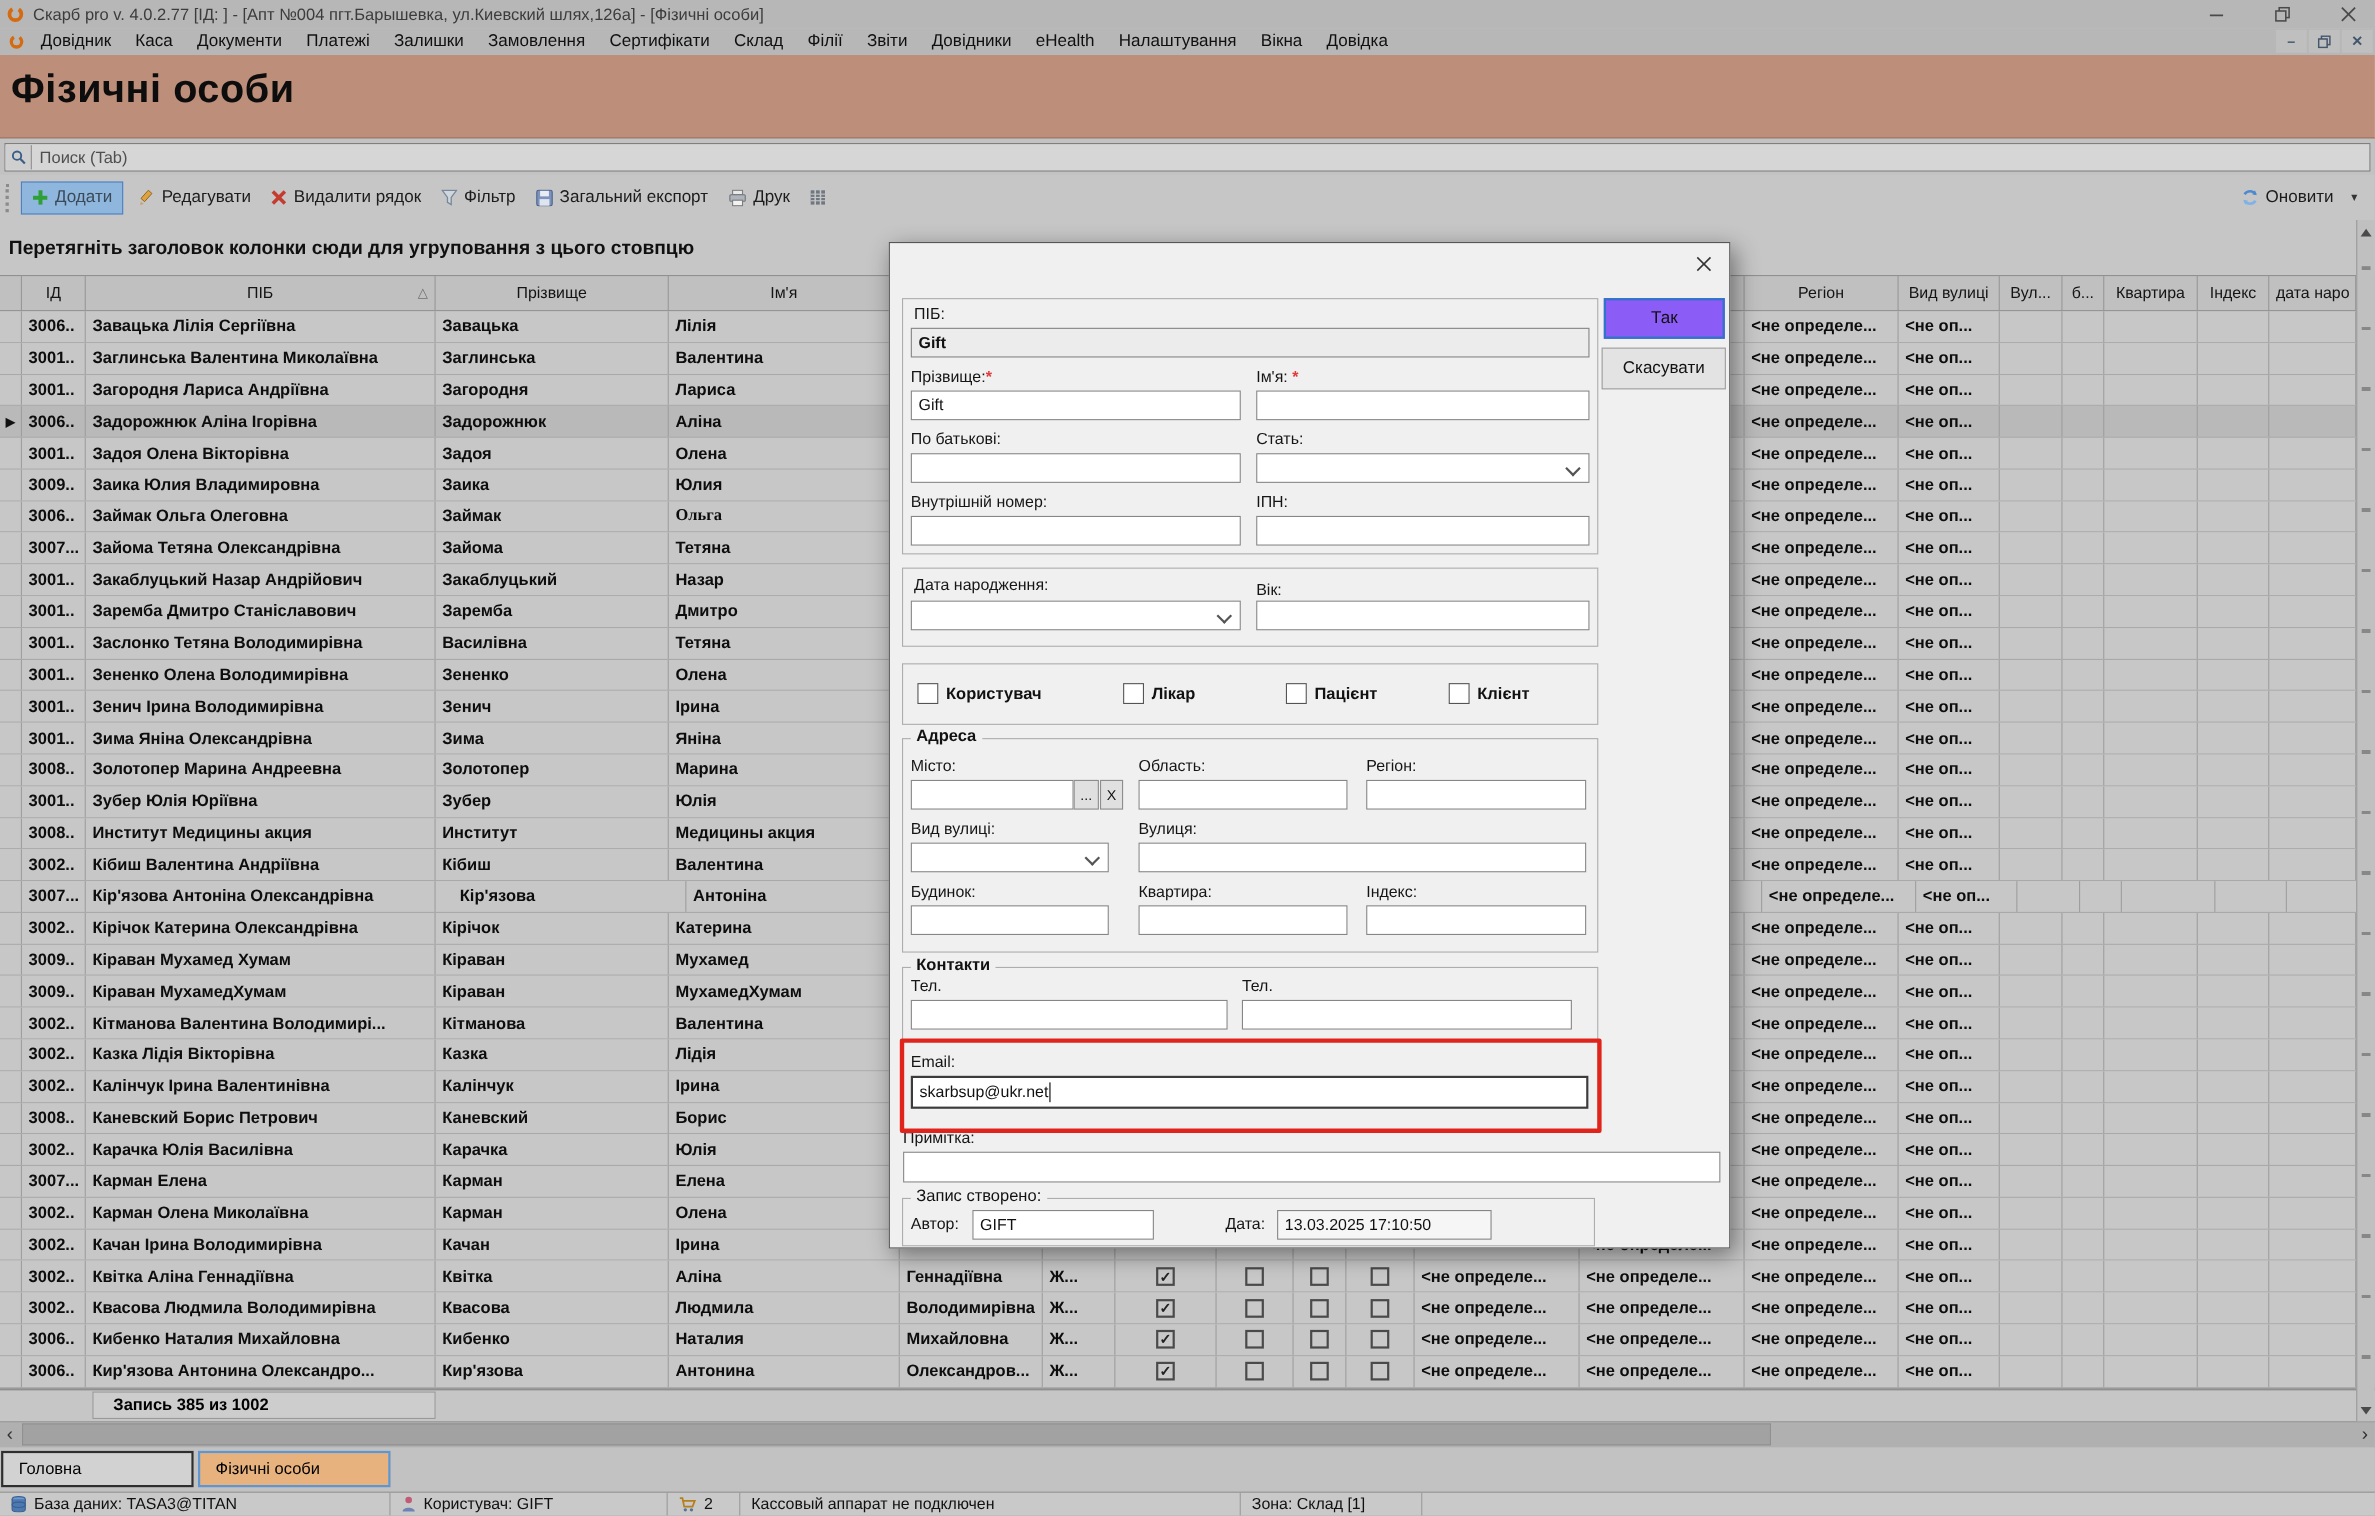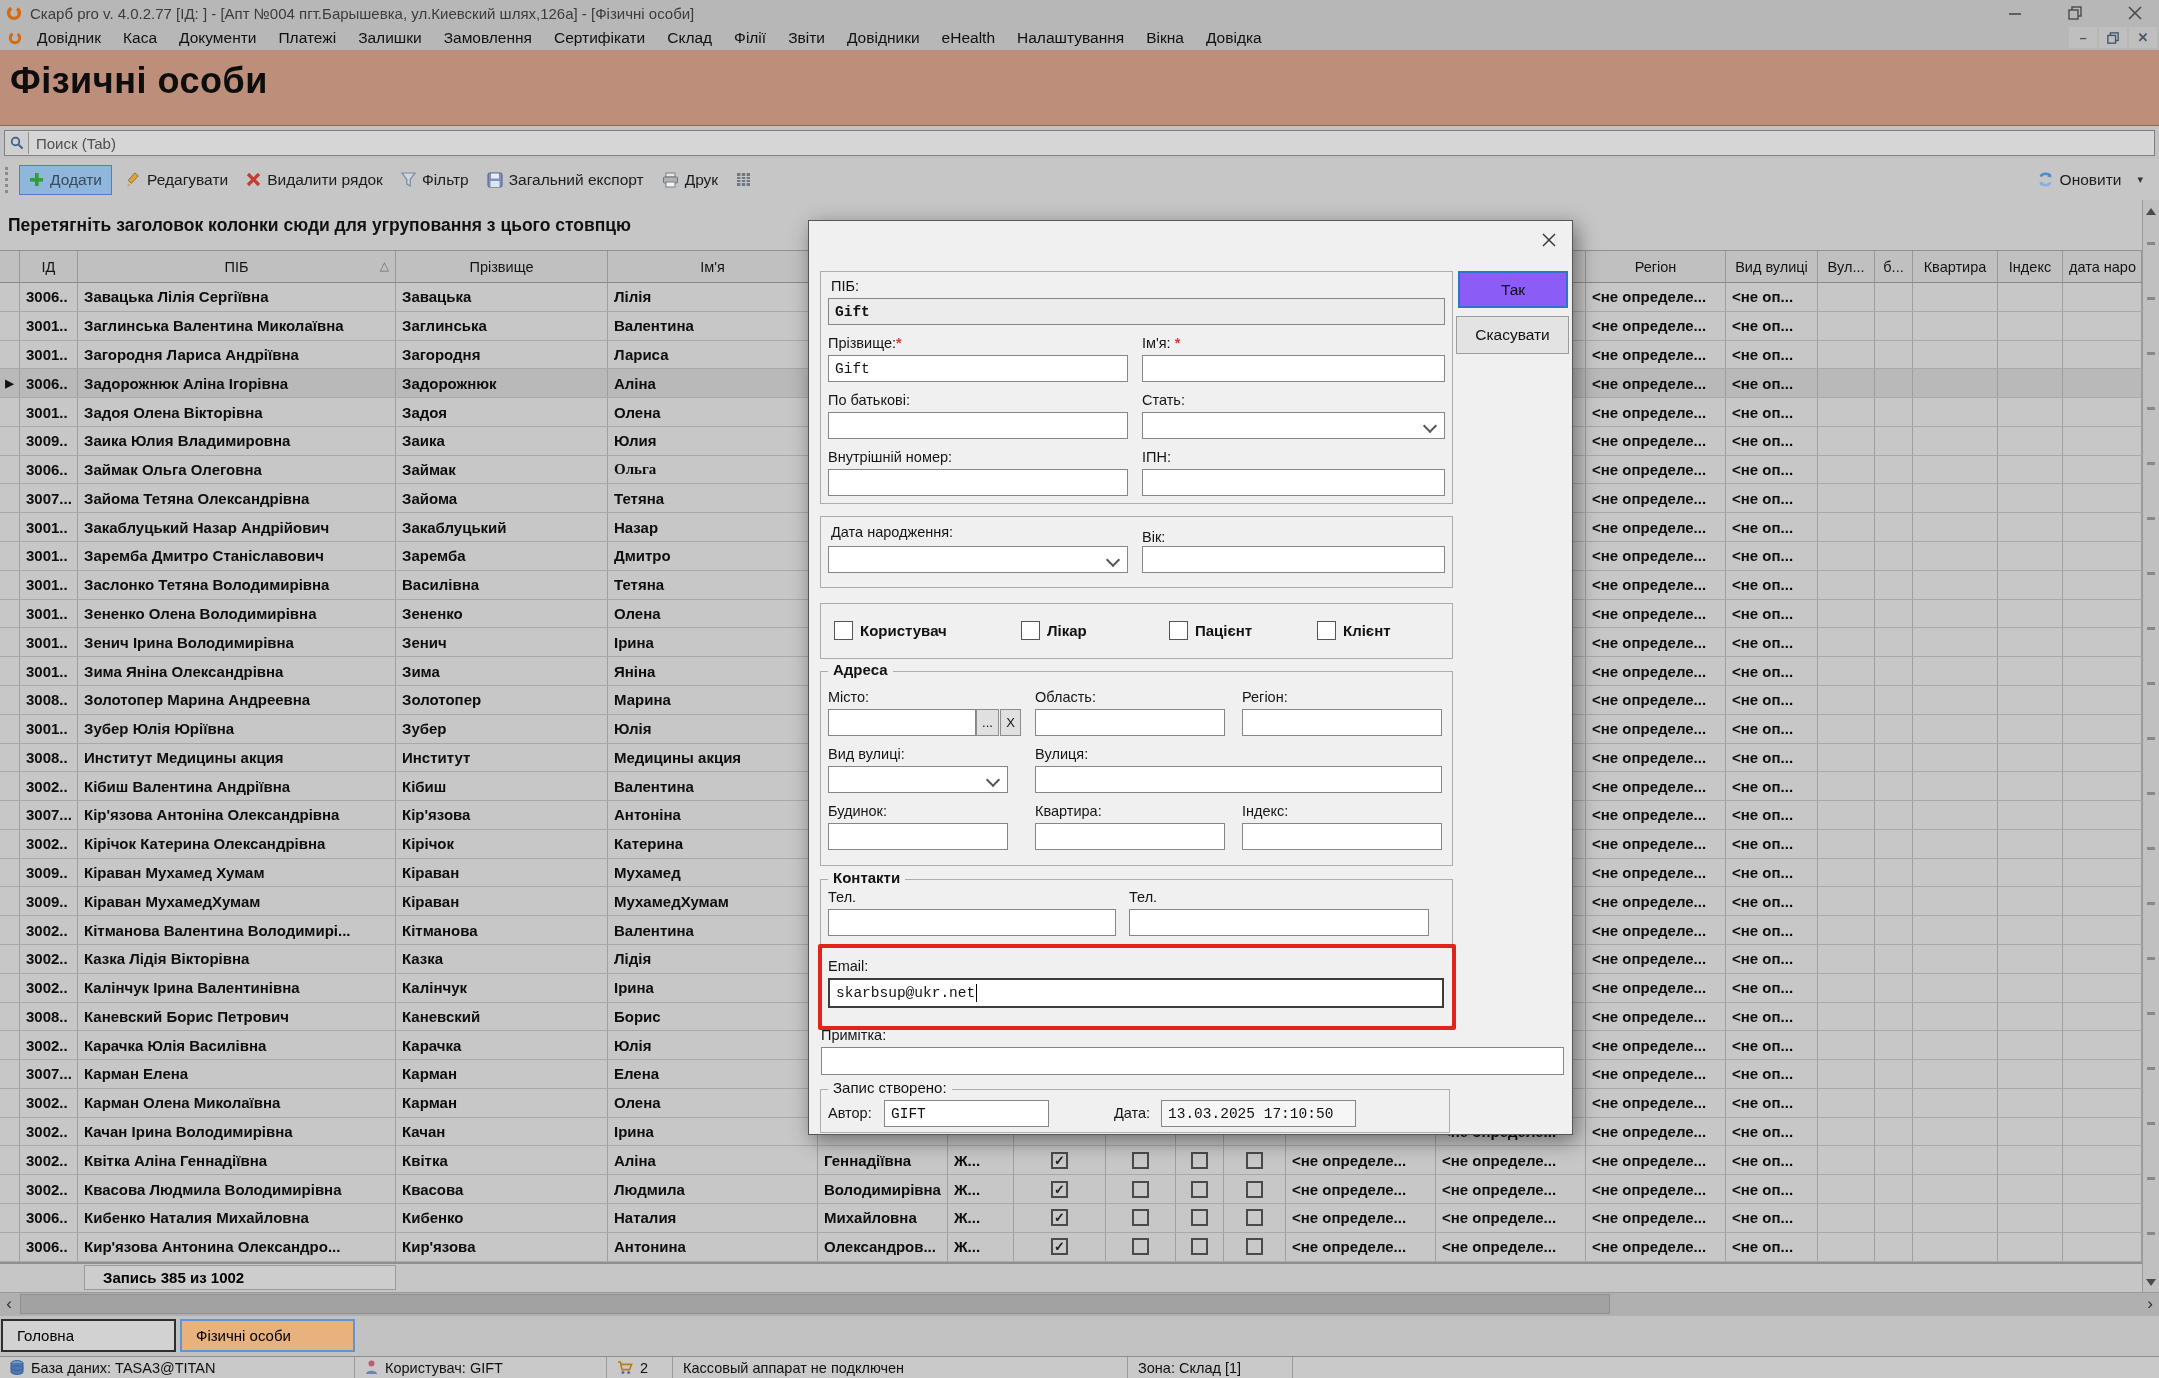--- a/index.html
+++ b/index.html
@@ -72,21 +72,21 @@
 
   
   .dialog{position:absolute;left:808px;top:220px;width:765px;height:915px;background:#f0f0f0;border:1px solid #565656;box-shadow:4px 6px 20px rgba(0,0,0,.45);z-index:10;font-size:15px;color:#111;box-sizing:border-box;}
   .dtitle{height:38px;background:#fbfbfb;display:flex;align-items:center;padding:0 14px;font-size:15px;color:#1b1b1b;}
   .dclose{position:absolute;right:12px;top:8px;width:22px;height:22px;display:flex;align-items:center;justify-content:center;}
   .grp{position:absolute;border:1px solid #adadad;box-sizing:border-box;}
   .cap{position:absolute;background:#f0f0f0;font-weight:bold;padding:0 5px;font-size:15px;}
   .cap.normal{font-weight:normal;}
   .lbl{position:absolute;font-size:14.5px;color:#151515;white-space:nowrap;}
   .req{color:#e03a3a;font-weight:bold;}
-  .inp{position:absolute;background:#fff;border:1px solid #868686;font-size:14.5px;display:flex;align-items:center;padding:0 6px;box-sizing:border-box;white-space:nowrap;overflow:hidden;font-family:Liberation Mono, monospace;}
+  .inp{position:absolute;background:#fff;border:1px solid #868686;font-size:14.5px;display:flex;align-items:center;padding:0 6px;box-sizing:border-box;white-space:nowrap;overflow:hidden;}
   .inp.gray{background:#ececec;font-weight:bold;}
   .chev{width:8px;height:8px;border-right:2px solid #555;border-bottom:2px solid #555;transform:rotate(45deg);position:absolute;right:9px;top:8px;}
   .sqbtn{position:absolute;background:#e0e0e0;border:1px solid #8d8d8d;display:flex;align-items:center;justify-content:center;font-size:13px;box-sizing:border-box;}
   .dcheck{width:19px;height:19px;background:#fff;border:1px solid #555;display:inline-block;box-sizing:border-box;}
   .dcb{position:absolute;display:flex;align-items:center;gap:7px;font-weight:bold;font-size:15px;}
   .btn-ok{position:absolute;left:649px;top:50px;width:110px;height:37px;background:#8b5cf6;border:2px solid #2f74c9;display:flex;align-items:center;justify-content:center;font-size:15.5px;box-sizing:border-box;}
   .btn-cancel{position:absolute;left:647px;top:95px;width:113px;height:38px;background:#e3e3e3;border:1px solid #9d9d9d;display:flex;align-items:center;justify-content:center;font-size:15.5px;box-sizing:border-box;}
   .redbox{position:absolute;left:9px;top:723px;width:630px;height:78px;border:4px solid #e0241b;z-index:6;border-radius:2px;}
   .tcaret{width:1px;height:18px;background:#000;margin-left:1px;}
   .icon{display:inline-flex;align-items:center;justify-content:center;}
@@ -727,21 +727,21 @@
         <div class="gcell" style="width: 57px;"></div>
         <div class="gcell" style="width: 38px;"></div>
         <div class="gcell" style="width: 85px;"></div>
         <div class="gcell" style="width: 65px;"></div>
         <div class="gcell" style="width: 79px;"></div>
       </div>
       <div class="grow">
         <div class="gcell center" style="width: 20px;"></div>
         <div class="gcell" style="width: 58px;">3007...</div>
         <div class="gcell" style="width: 318px;">Кір'язова Антоніна Олександрівна</div>
-        <div class="gcell" style="width: 212px;">Кір'язова</div>
+        <div class="gcell" style="width: 212px; margin-left: 16px;">Кір'язова</div>
         <div class="gcell" style="width: 210px;">Антоніна</div>
         <div class="gcell" style="width: 130px;"></div>
         <div class="gcell" style="width: 66px;"></div>
         <div class="gcell center" style="width: 92px;"></div>
         <div class="gcell center" style="width: 70px;"></div>
         <div class="gcell center" style="width: 48px;"></div>
         <div class="gcell center" style="width: 62px;"></div>
         <div class="gcell" style="width: 150px;"></div>
         <div class="gcell" style="width: 150px;">&lt;не определе...</div>
         <div class="gcell" style="width: 140px;">&lt;не определе...</div>

